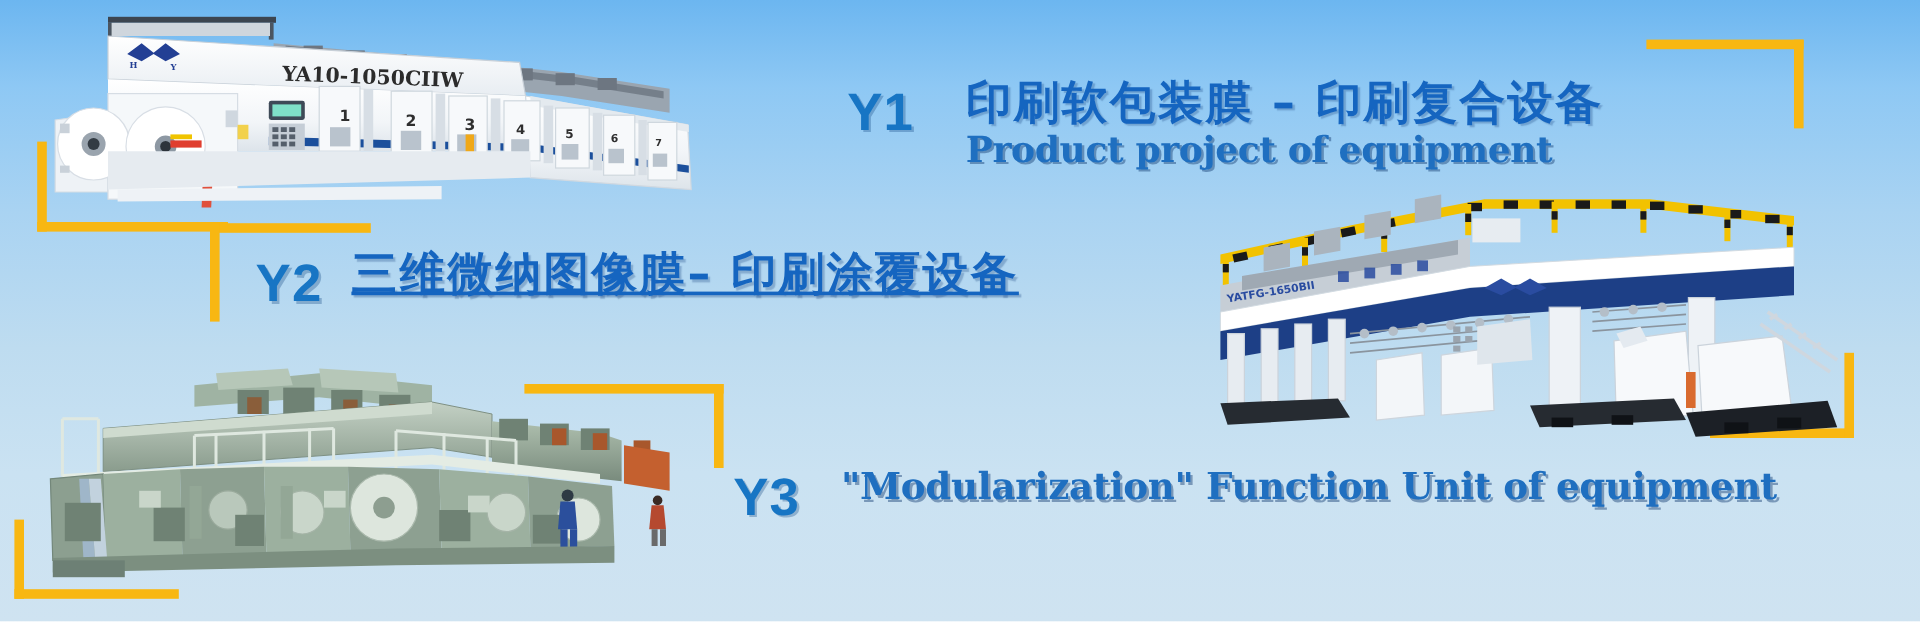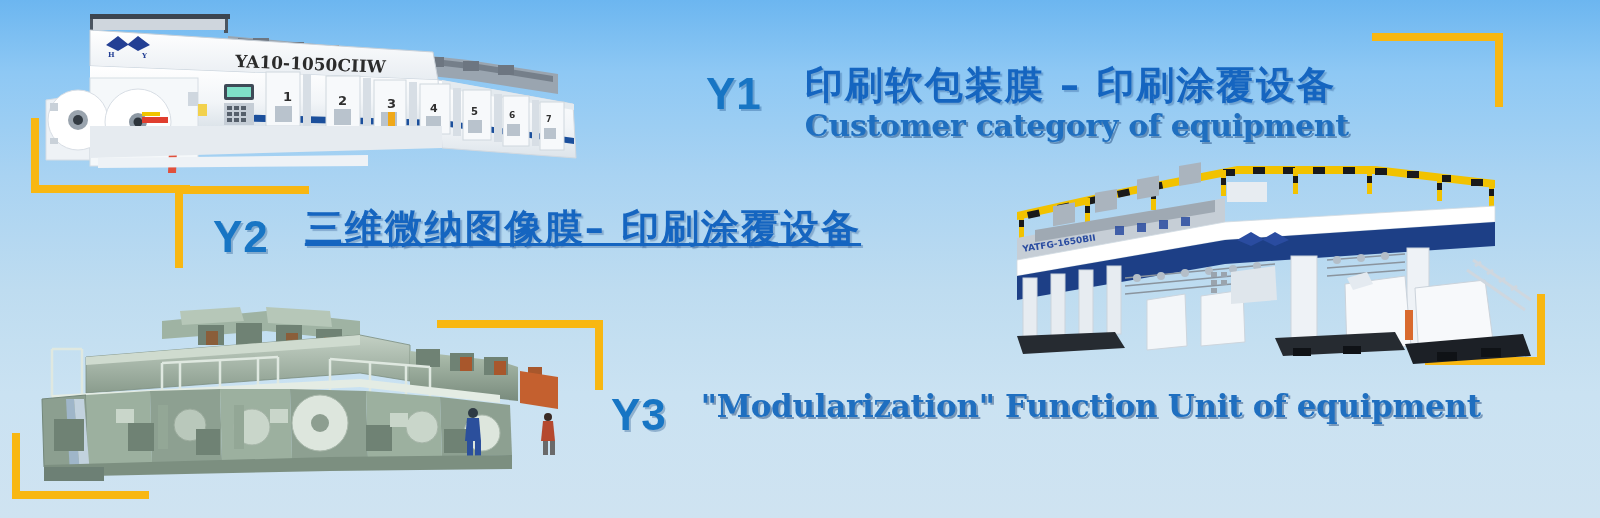--- a/index.html
+++ b/index.html
@@ -76,21 +76,21 @@
     text-shadow: 2px 2px 0 rgba(22,62,115,0.45);
     letter-spacing: -0.3px;
   }
 
   .row1 { left: 706px; top: 66px; }
   .row1 .ycode { margin-right: 43px; margin-top: 6px; }
   .row1 .cn { font-size: 38px; }
   .row1 .en { margin-top: 7px; }
 
   .row2 { left: 213px; top: 209px; }
-  .row2 .ycode { margin-right: 36px; margin-top: 6px; }
+  .row2 .ycode { margin-right: 24px; margin-top: 6px; }
   .row2 .cn { font-size: 38px; text-decoration: underline; }
   .row2 .en { margin-top: 7px; }
 
   .row3 { left: 611px; top: 383px; }
   .row3 .ycode { margin-right: 34px; margin-top: 10px; }
   .row3 .cn { font-size: 36px; }
   .row3 .en { margin-top: 8px; font-size: 31px; }
 </style>
 </head>
 <body>
@@ -491,22 +491,22 @@
       </g>
 
       <path d="M14 160 L300 152 L482 150 L482 164 L300 166 L14 172 Z" fill="#7c8f80"></path>
       <rect x="14" y="162" width="60" height="14" fill="#6d8075"></rect>
     </svg>
   </div>
 
   <div class="row row1">
     <div class="ycode">Y1</div>
     <div class="texts">
-      <div class="cn">印刷软包装膜 – 印刷涂覆设备</div>
-      <div class="en">Customer category of equipment</div>
+      <div class="cn">印刷软包装膜 – 印刷复合设备</div>
+      <div class="en">Product project of equipment</div>
     </div>
   </div>
 
   <div class="row row2">
     <div class="ycode">Y2</div>
     <div class="texts">
       <div class="cn">三维微纳图像膜– 印刷涂覆设备</div>
     </div>
   </div>
 

